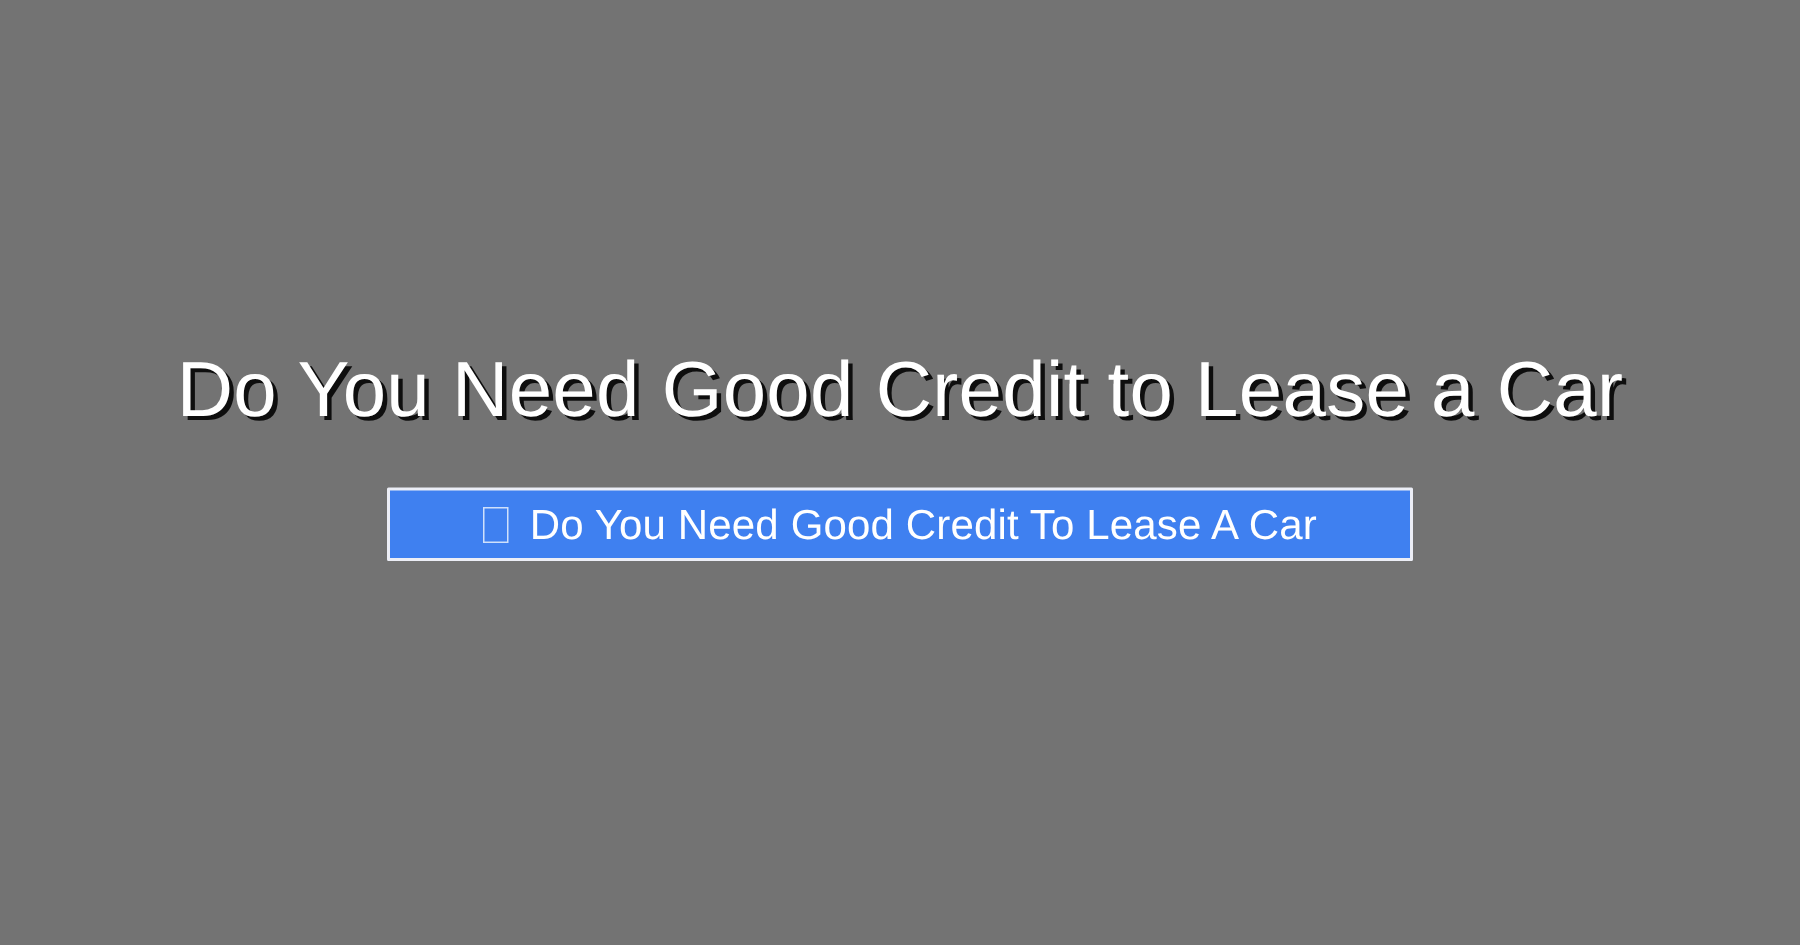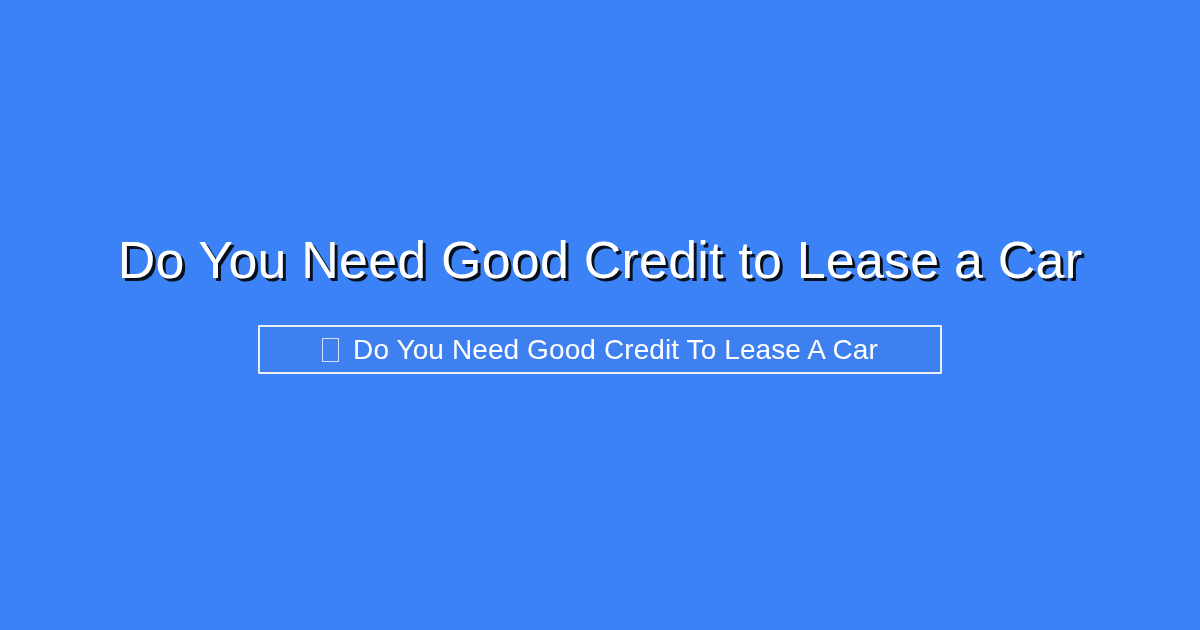--- a/index.html
+++ b/index.html
@@ -11,21 +11,21 @@
     height: 630px;
     background: #1f3a8a;
     font-family: "Liberation Sans", sans-serif;
     overflow: hidden;
   }
 
   .og-card {
     position: relative;
     width: 1200px;
     height: 630px;
-    background: #3b82f6;
+    background: #737373;
     display: flex;
     flex-direction: column;
     align-items: center;
     justify-content: flex-start;
     box-sizing: border-box;
   }
 
   .headline {
     position: absolute;
     top: 232px;

